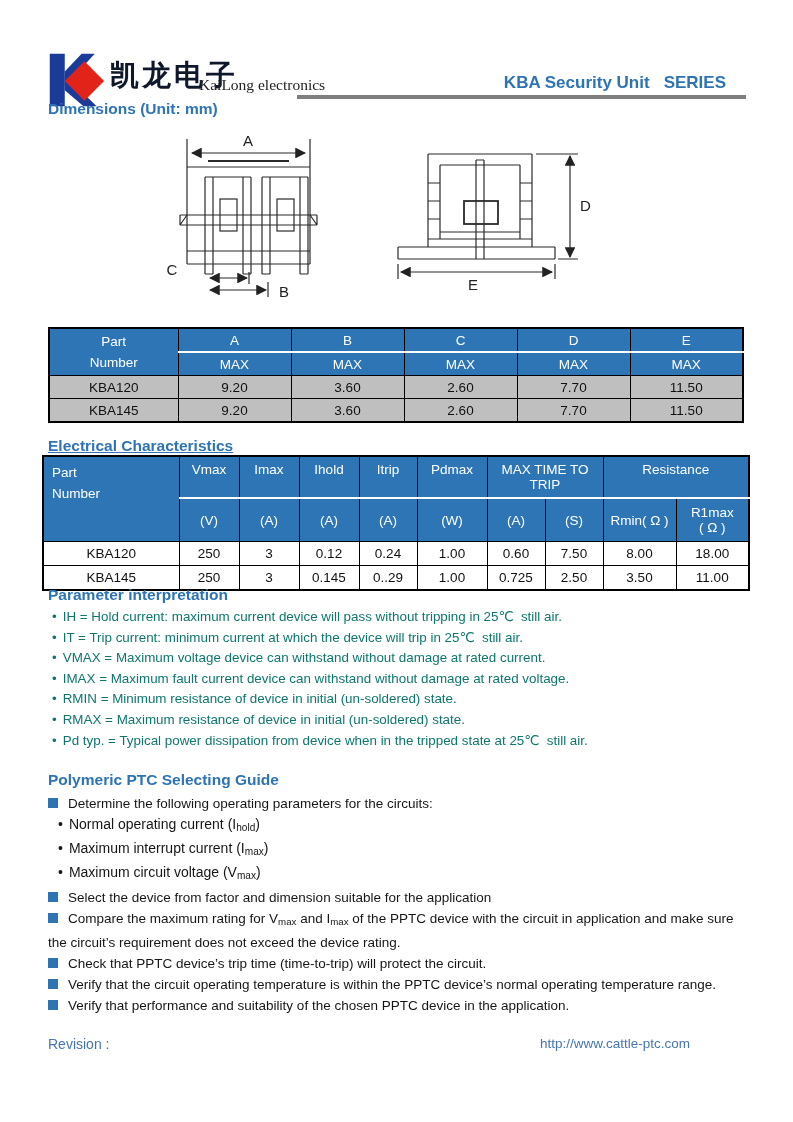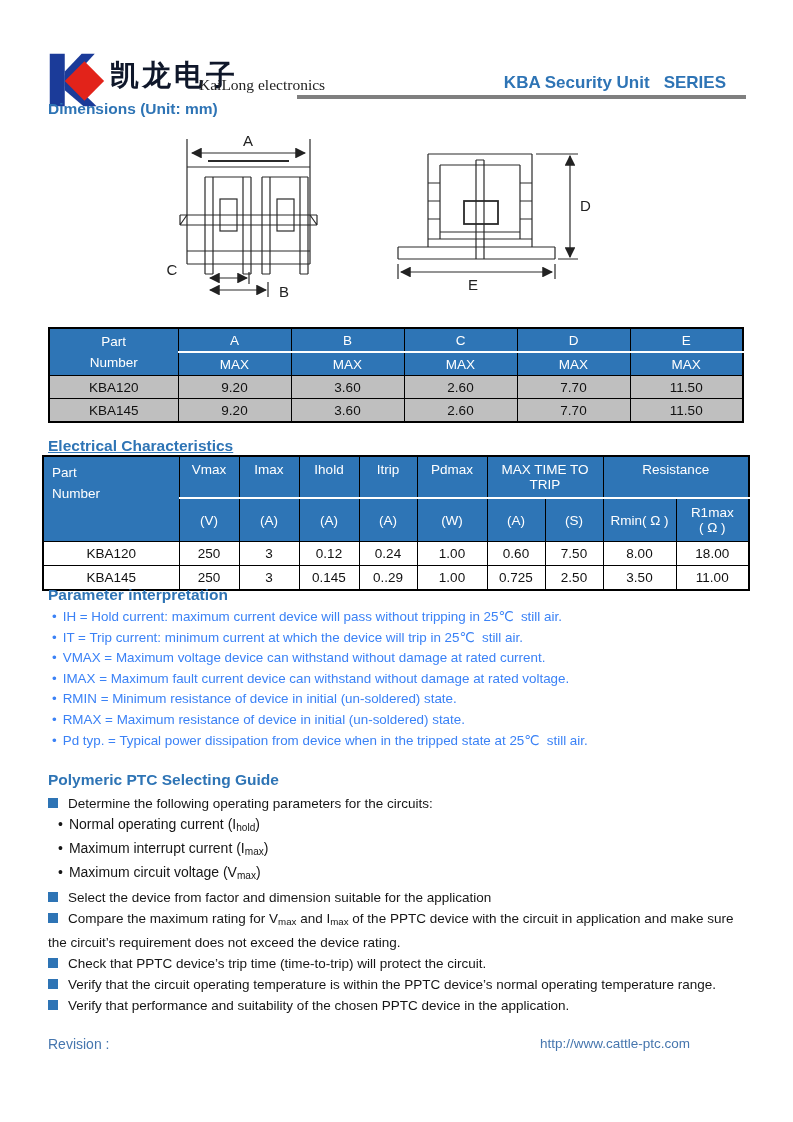--- a/index.html
+++ b/index.html
@@ -40,21 +40,21 @@
   #elec-table .r1 td{vertical-align:top;padding-top:5px;}
   #elec-table .r2 td{height:42px;vertical-align:middle;}
   #elec-table .data td{height:23px;background:#fff;}
   #elec-table .part-cell{text-align:left;vertical-align:top;}
   #elec-table .part-cell div{padding-left:8px;line-height:21px;}
   #elec-title{left:48px;top:437px;text-decoration:underline;}
 
   
   #param-title{left:48px;top:586px;}
   #param-list{left:48px;top:607px;width:712px;}
-  .param-item{font-size:13.4px;line-height:20.6px;white-space:pre-wrap;color:#3b82f6;}
+  .param-item{font-size:13.4px;line-height:20.6px;white-space:pre-wrap;color:#0f766e;}
   .bdot{margin:0 6px 0 4px;}
 
   
   #guide-title{left:48px;top:771px;}
   #guide-list{left:48px;top:793px;width:708px;}
   .gitem{font-size:13.5px;line-height:21px;color:#161616;}
   .gsq{display:inline-block;width:10px;height:10px;background:#2e74b5;margin-right:10px;}
   .gsub{font-size:14px;line-height:20.2px;padding-left:6px;color:#161616;}
   .subsc{font-size:0.72em;vertical-align:-2px;}
 

